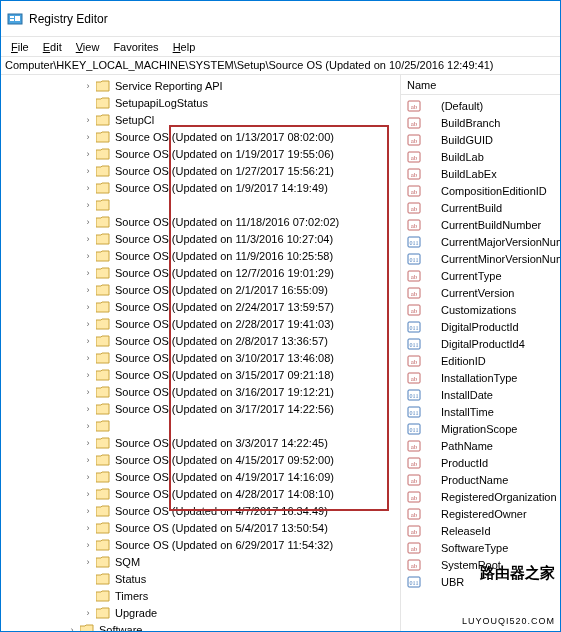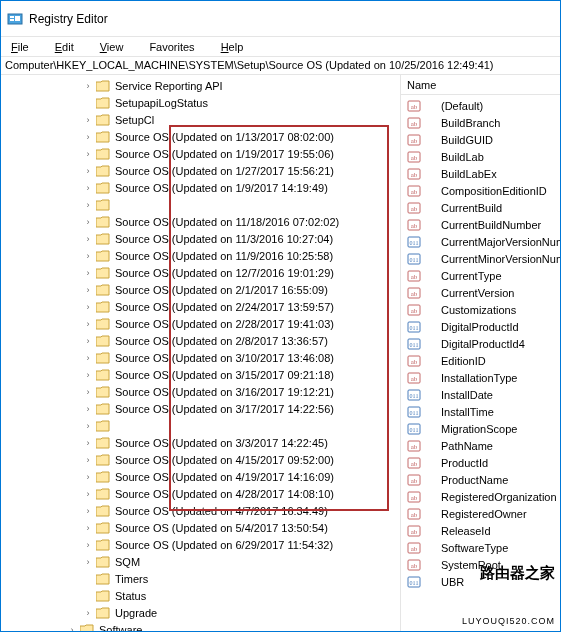--- a/index.html
+++ b/index.html
@@ -21,21 +21,21 @@
   align-items: center;
   padding: 0 6px;
 }
 .titlebar .icon { width: 16px; height: 16px; margin-right: 6px; display:flex;align-items:center;justify-content:center; }
 .titlebar .title { font-size: 12px; }
 .menubar {
   height: 20px;
   display: flex;
   align-items: center;
   padding: 0 4px;
-  gap: 14px;
+  gap: 2px;
   border-bottom: 1px solid #e5e5e5;
 }
 .menubar .mi { padding: 2px 6px; cursor: default; }
 .menubar .mi span.ul { text-decoration: underline; }
 .addrbar {
   height: 18px;
   padding: 2px 4px;
   border-bottom: 1px solid #e5e5e5;
   white-space: nowrap;
   overflow: hidden;
@@ -402,30 +402,30 @@
           </span>
           <span class="label">SQM</span>
         </div>
         <div class="tree-row" style="padding-left: 80px;">
           <span class="exp"></span>
           <span class="fld">
             <svg viewBox="0 0 14 12">
               <path d="M0 2 L5 2 L6 1 L13 1 L13 11 L0 11 Z" fill="#ffe9a8" stroke="#caa43f"></path>
             </svg>
           </span>
+          <span class="label">Status</span>
+        </div>
+        <div class="tree-row" style="padding-left: 80px;">
+          <span class="exp"></span>
+          <span class="fld">
+            <svg viewBox="0 0 14 12">
+              <path d="M0 2 L5 2 L6 1 L13 1 L13 11 L0 11 Z" fill="#ffe9a8" stroke="#caa43f"></path>
+            </svg>
+          </span>
           <span class="label">Timers</span>
-        </div>
-        <div class="tree-row" style="padding-left: 80px;">
-          <span class="exp"></span>
-          <span class="fld">
-            <svg viewBox="0 0 14 12">
-              <path d="M0 2 L5 2 L6 1 L13 1 L13 11 L0 11 Z" fill="#ffe9a8" stroke="#caa43f"></path>
-            </svg>
-          </span>
-          <span class="label">Status</span>
         </div>
         <div class="tree-row" style="padding-left: 80px;">
           <span class="exp">›</span>
           <span class="fld">
             <svg viewBox="0 0 14 12">
               <path d="M0 2 L5 2 L6 1 L13 1 L13 11 L0 11 Z" fill="#ffe9a8" stroke="#caa43f"></path>
             </svg>
           </span>
           <span class="label">Upgrade</span>
         </div>

